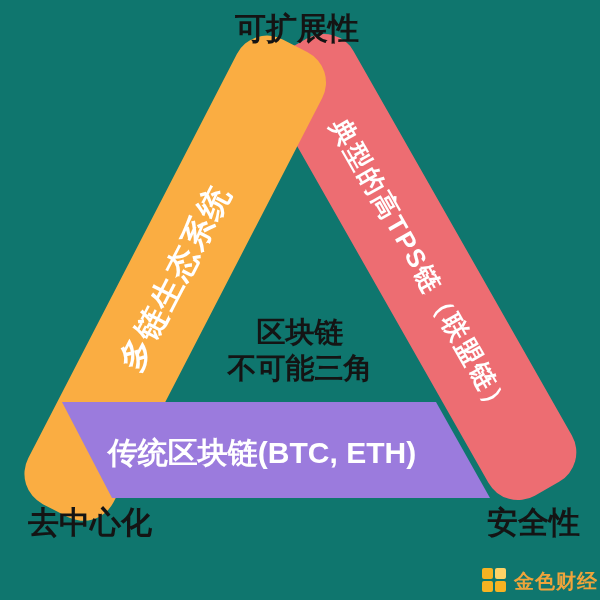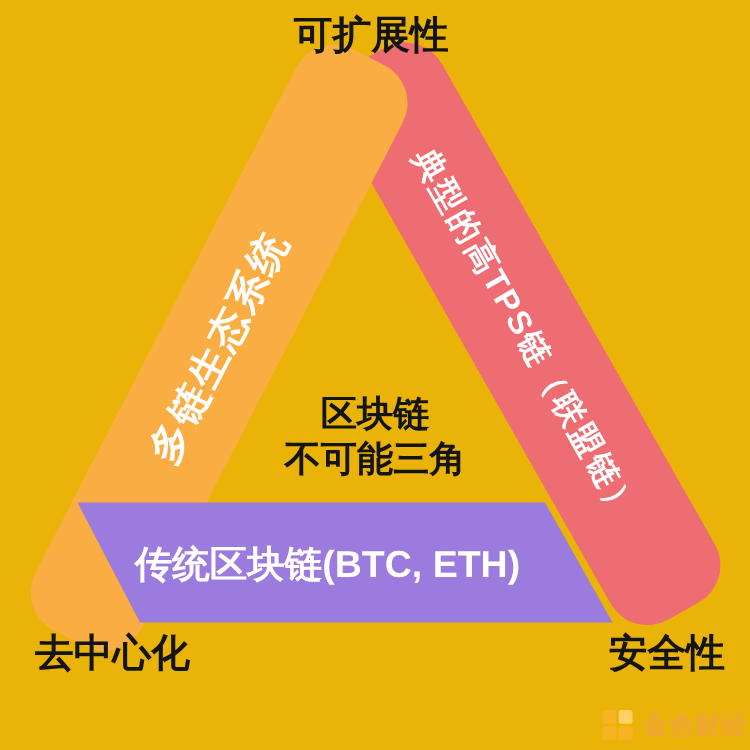--- a/index.html
+++ b/index.html
@@ -5,21 +5,21 @@
   html, body {
     margin: 0;
     padding: 0;
     background: #ffffff;
     font-family: "Liberation Sans", "DejaVu Sans", sans-serif;
   }
   .stage {
     position: relative;
     width: 600px;
     height: 600px;
-    background: #eab308;
+    background: #0f766e;
     overflow: hidden;
   }
   svg text {
     font-family: "Liberation Sans", "DejaVu Sans", sans-serif;
     font-weight: 700;
   }
   .corner-label   { font-size: 31px; }
   .center-title   { font-size: 29px; }
   .bar-label-left   { font-size: 32px; letter-spacing: 2px; }
   .bar-label-right  { font-size: 26px; letter-spacing: 2px; }

